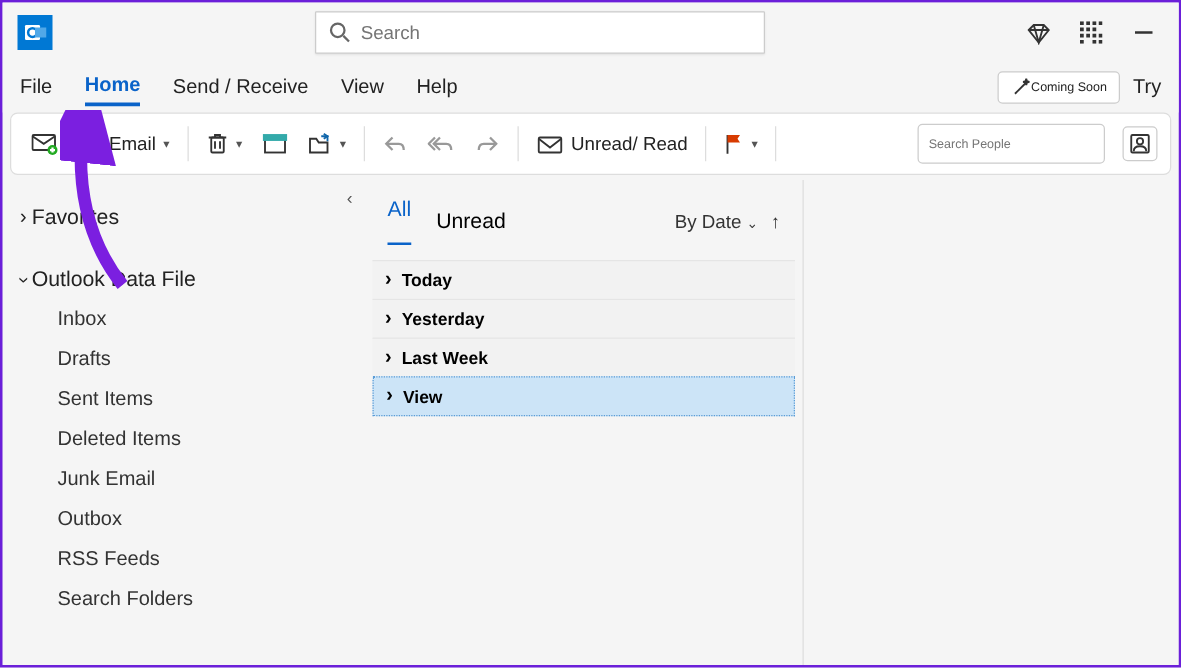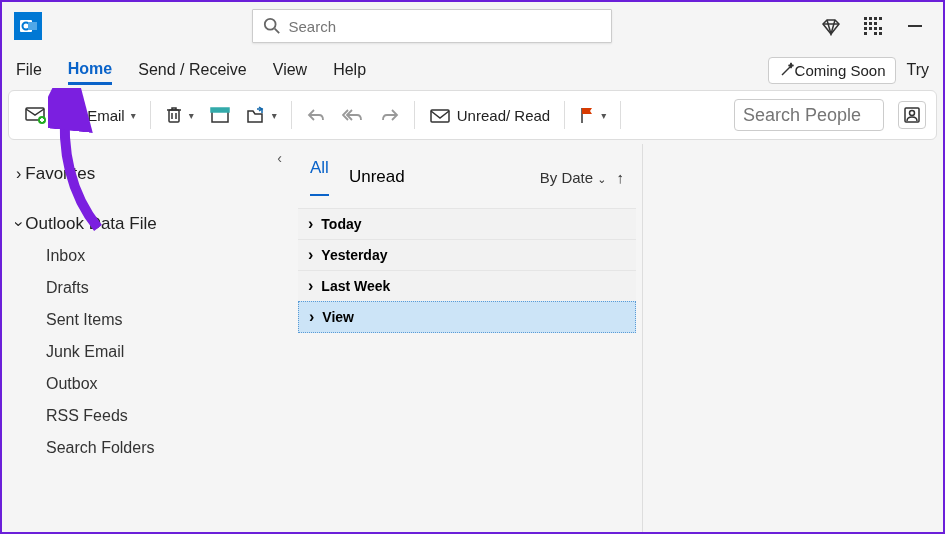--- a/index.html
+++ b/index.html
@@ -12,28 +12,28 @@
 .searchbox input { border: none; outline: none; flex: 1; font-size: 15px; color: #555; background: transparent; margin-left: 8px; }
 .title-icons { display: flex; align-items: center; gap: 22px; margin-right: 10px; }
 .title-icons .ico { width: 20px; height: 20px; display: flex; align-items: center; justify-content: center; color: #333; }
 .min { width: 14px; height: 2px; background: #333; }
 
 
 .tabs { height: 40px; display: flex; align-items: center; padding: 0 14px; font-size: 16px; color: #222; background: #f5f5f5; }
 .tab { margin-right: 26px; padding: 4px 0; cursor: pointer; }
 .tab.active { color: #0a63c9; border-bottom: 3px solid #0a63c9; font-weight: 600; }
 .tabs-right { margin-left: auto; display: flex; align-items: center; gap: 10px; }
-.coming-soon { background: #fff; border: 1px solid #ccc; border-radius: 4px; padding: 4px 10px; display: flex; align-items: center; gap: 0; font-size: 15px; }
+.coming-soon { background: #fff; border: 1px solid #ccc; border-radius: 4px; padding: 4px 10px; display: flex; align-items: center; gap: 0; font-size: 10px; }
 
 
 .toolbar { height: 50px; background: #fff; border: 1px solid #ddd; border-radius: 6px; margin: 0 6px; display: flex; align-items: center; padding: 0 10px; gap: 4px; }
 .toolbar .sep { width: 1px; height: 28px; background: #ddd; margin: 0 4px; }
 .btn { display: flex; align-items: center; gap: 6px; padding: 4px 6px; border-radius: 4px; cursor: pointer; font-size: 15px; color: #222; }
 .chev { font-size: 10px; color: #555; }
-.search-people { margin-left: auto; width: 150px; height: 32px; border: 1px solid #ccc; border-radius: 4px; padding: 0 8px; font-size: 18px; color: #888; background: #fff; outline: none; }
+.search-people { margin-left: auto; width: 150px; height: 32px; border: 1px solid #ccc; border-radius: 4px; padding: 0 8px; font-size: 10px; color: #888; background: #fff; outline: none; }
 .ab-icon { width: 28px; height: 28px; border: 1px solid #ccc; border-radius: 4px; margin-left: 10px; display: flex; align-items: center; justify-content: center; }
 
 
 .main { display: flex; height: calc(100% - 48px - 40px - 50px - 4px); margin-top: 4px; }
 .sidebar { width: 290px; padding: 14px 10px 10px 14px; font-size: 16px; color: #222; position: relative; }
 .collapse { position: absolute; right: 10px; top: 6px; font-size: 14px; color: #555; cursor: pointer; }
 .folder-head { display: flex; align-items: center; gap: 4px; padding: 6px 0; cursor: pointer; }
 .folder-list { margin-left: 30px; }
 .folder-item { padding: 7px 0; cursor: pointer; color: #333; }
 
@@ -237,20 +237,21 @@
     </div>
     <div style="height:18px;"></div>
     <div class="folder-head">
       <span style="transform:rotate(90deg);display:inline-block;">›</span>
       <span style="font-size:17px;">Outlook Data File</span>
     </div>
     <div class="folder-list">
       <div class="folder-item">Inbox</div>
       <div class="folder-item">Drafts</div>
       <div class="folder-item">Sent Items</div>
+      <div class="folder-item">Deleted Items</div>
       <div class="folder-item">Junk Email</div>
       <div class="folder-item">Outbox</div>
       <div class="folder-item">RSS Feeds</div>
       <div class="folder-item">Search Folders</div>
     </div>
   </div>
 
   <div class="msglist">
     <div class="filter-row">
       <span class="filter-tab active">All</span>

